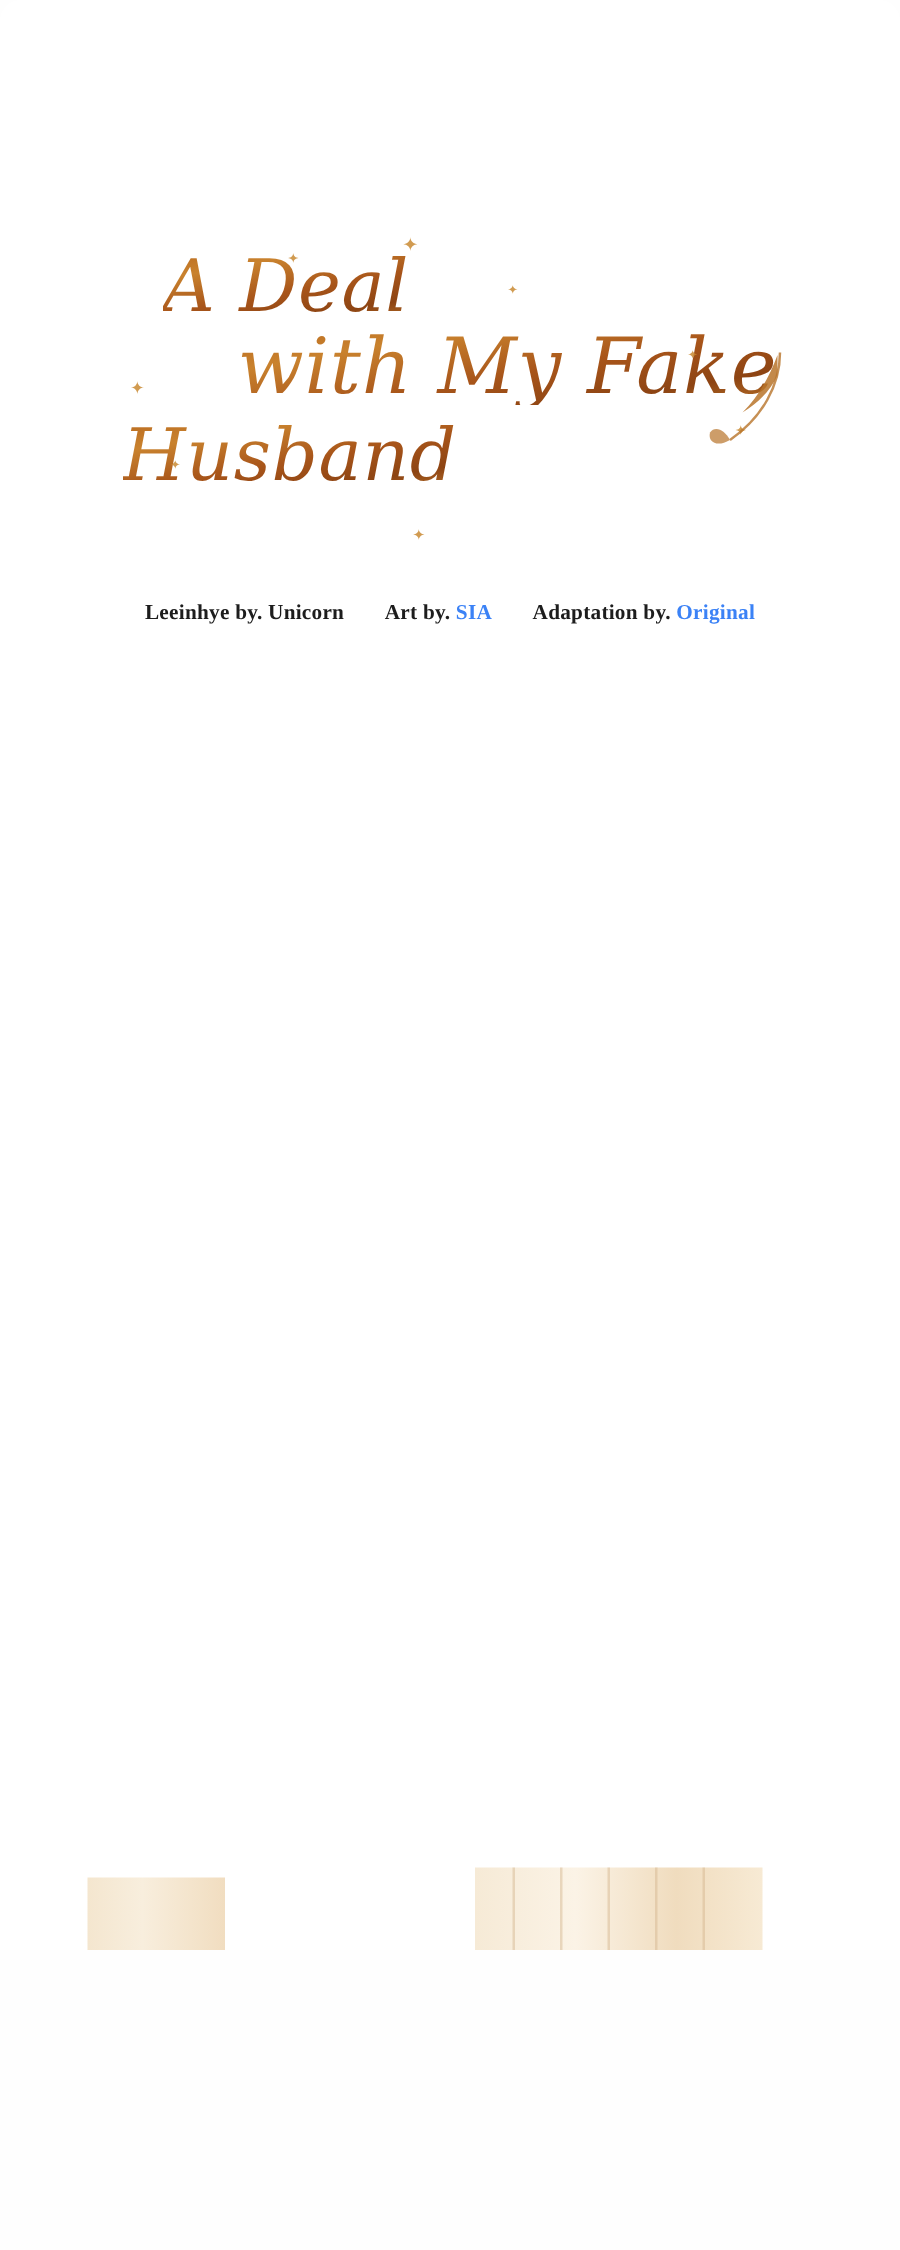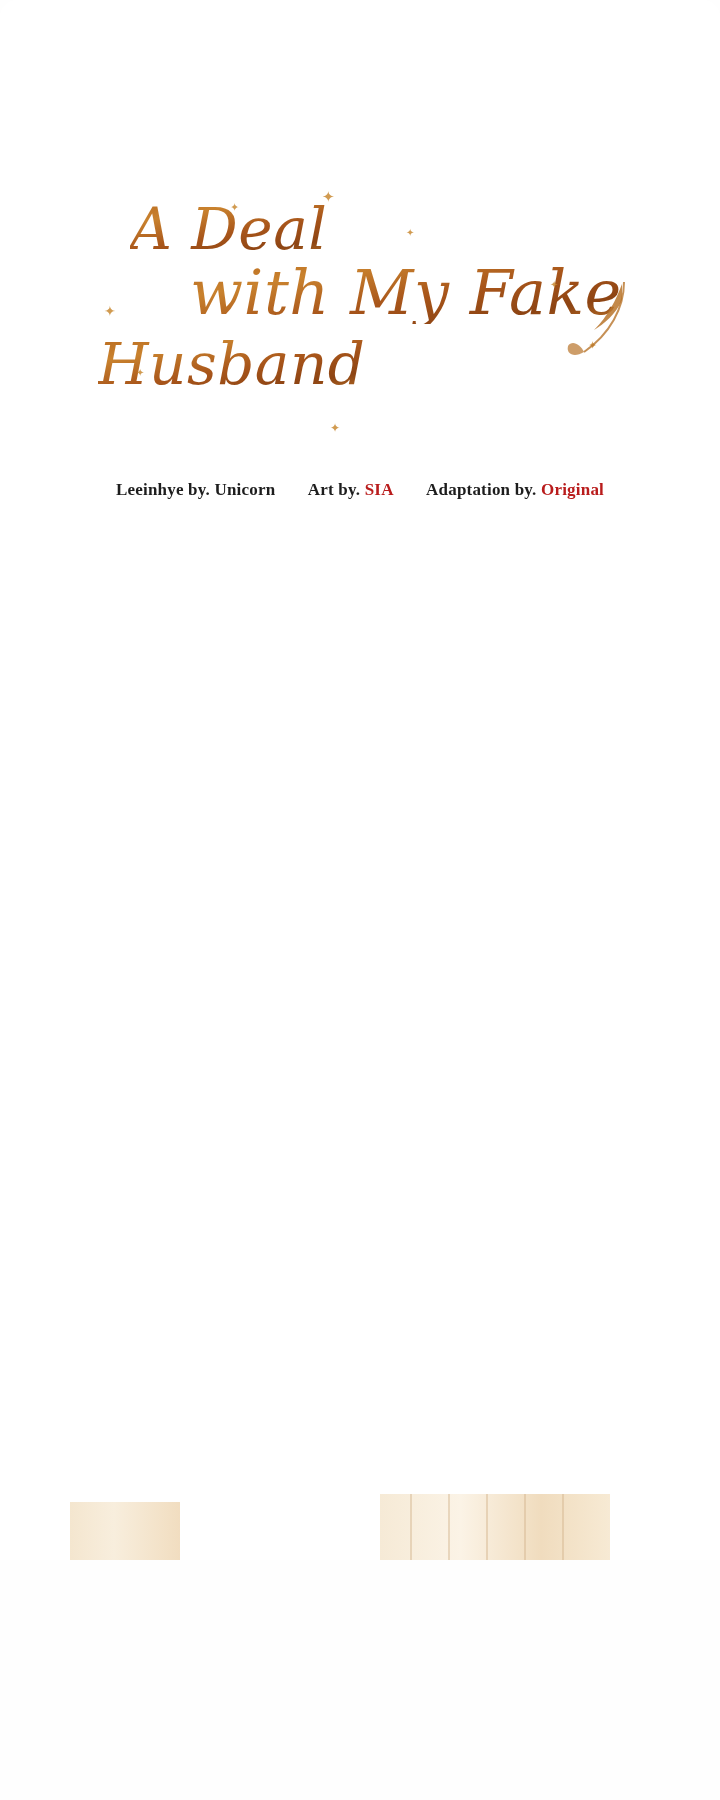--- a/index.html
+++ b/index.html
@@ -110,21 +110,21 @@
     top: 480px;
     width: 720px;
     text-align: center;
     font-family: "Liberation Serif", serif;
     font-size: 17px;
     font-weight: bold;
     color: #1d1d1d;
     letter-spacing: 0.2px;
   }
   .credit-item { display: inline-block; margin: 0 14px; }
-  .credit-name { color: #b91c1c; }
+  .credit-name { color: #3b82f6; }
 
   
   .bottom-art {
     position: absolute;
     left: 0;
     bottom: 0;
     width: 720px;
     height: 90px;
     overflow: hidden;
   }

